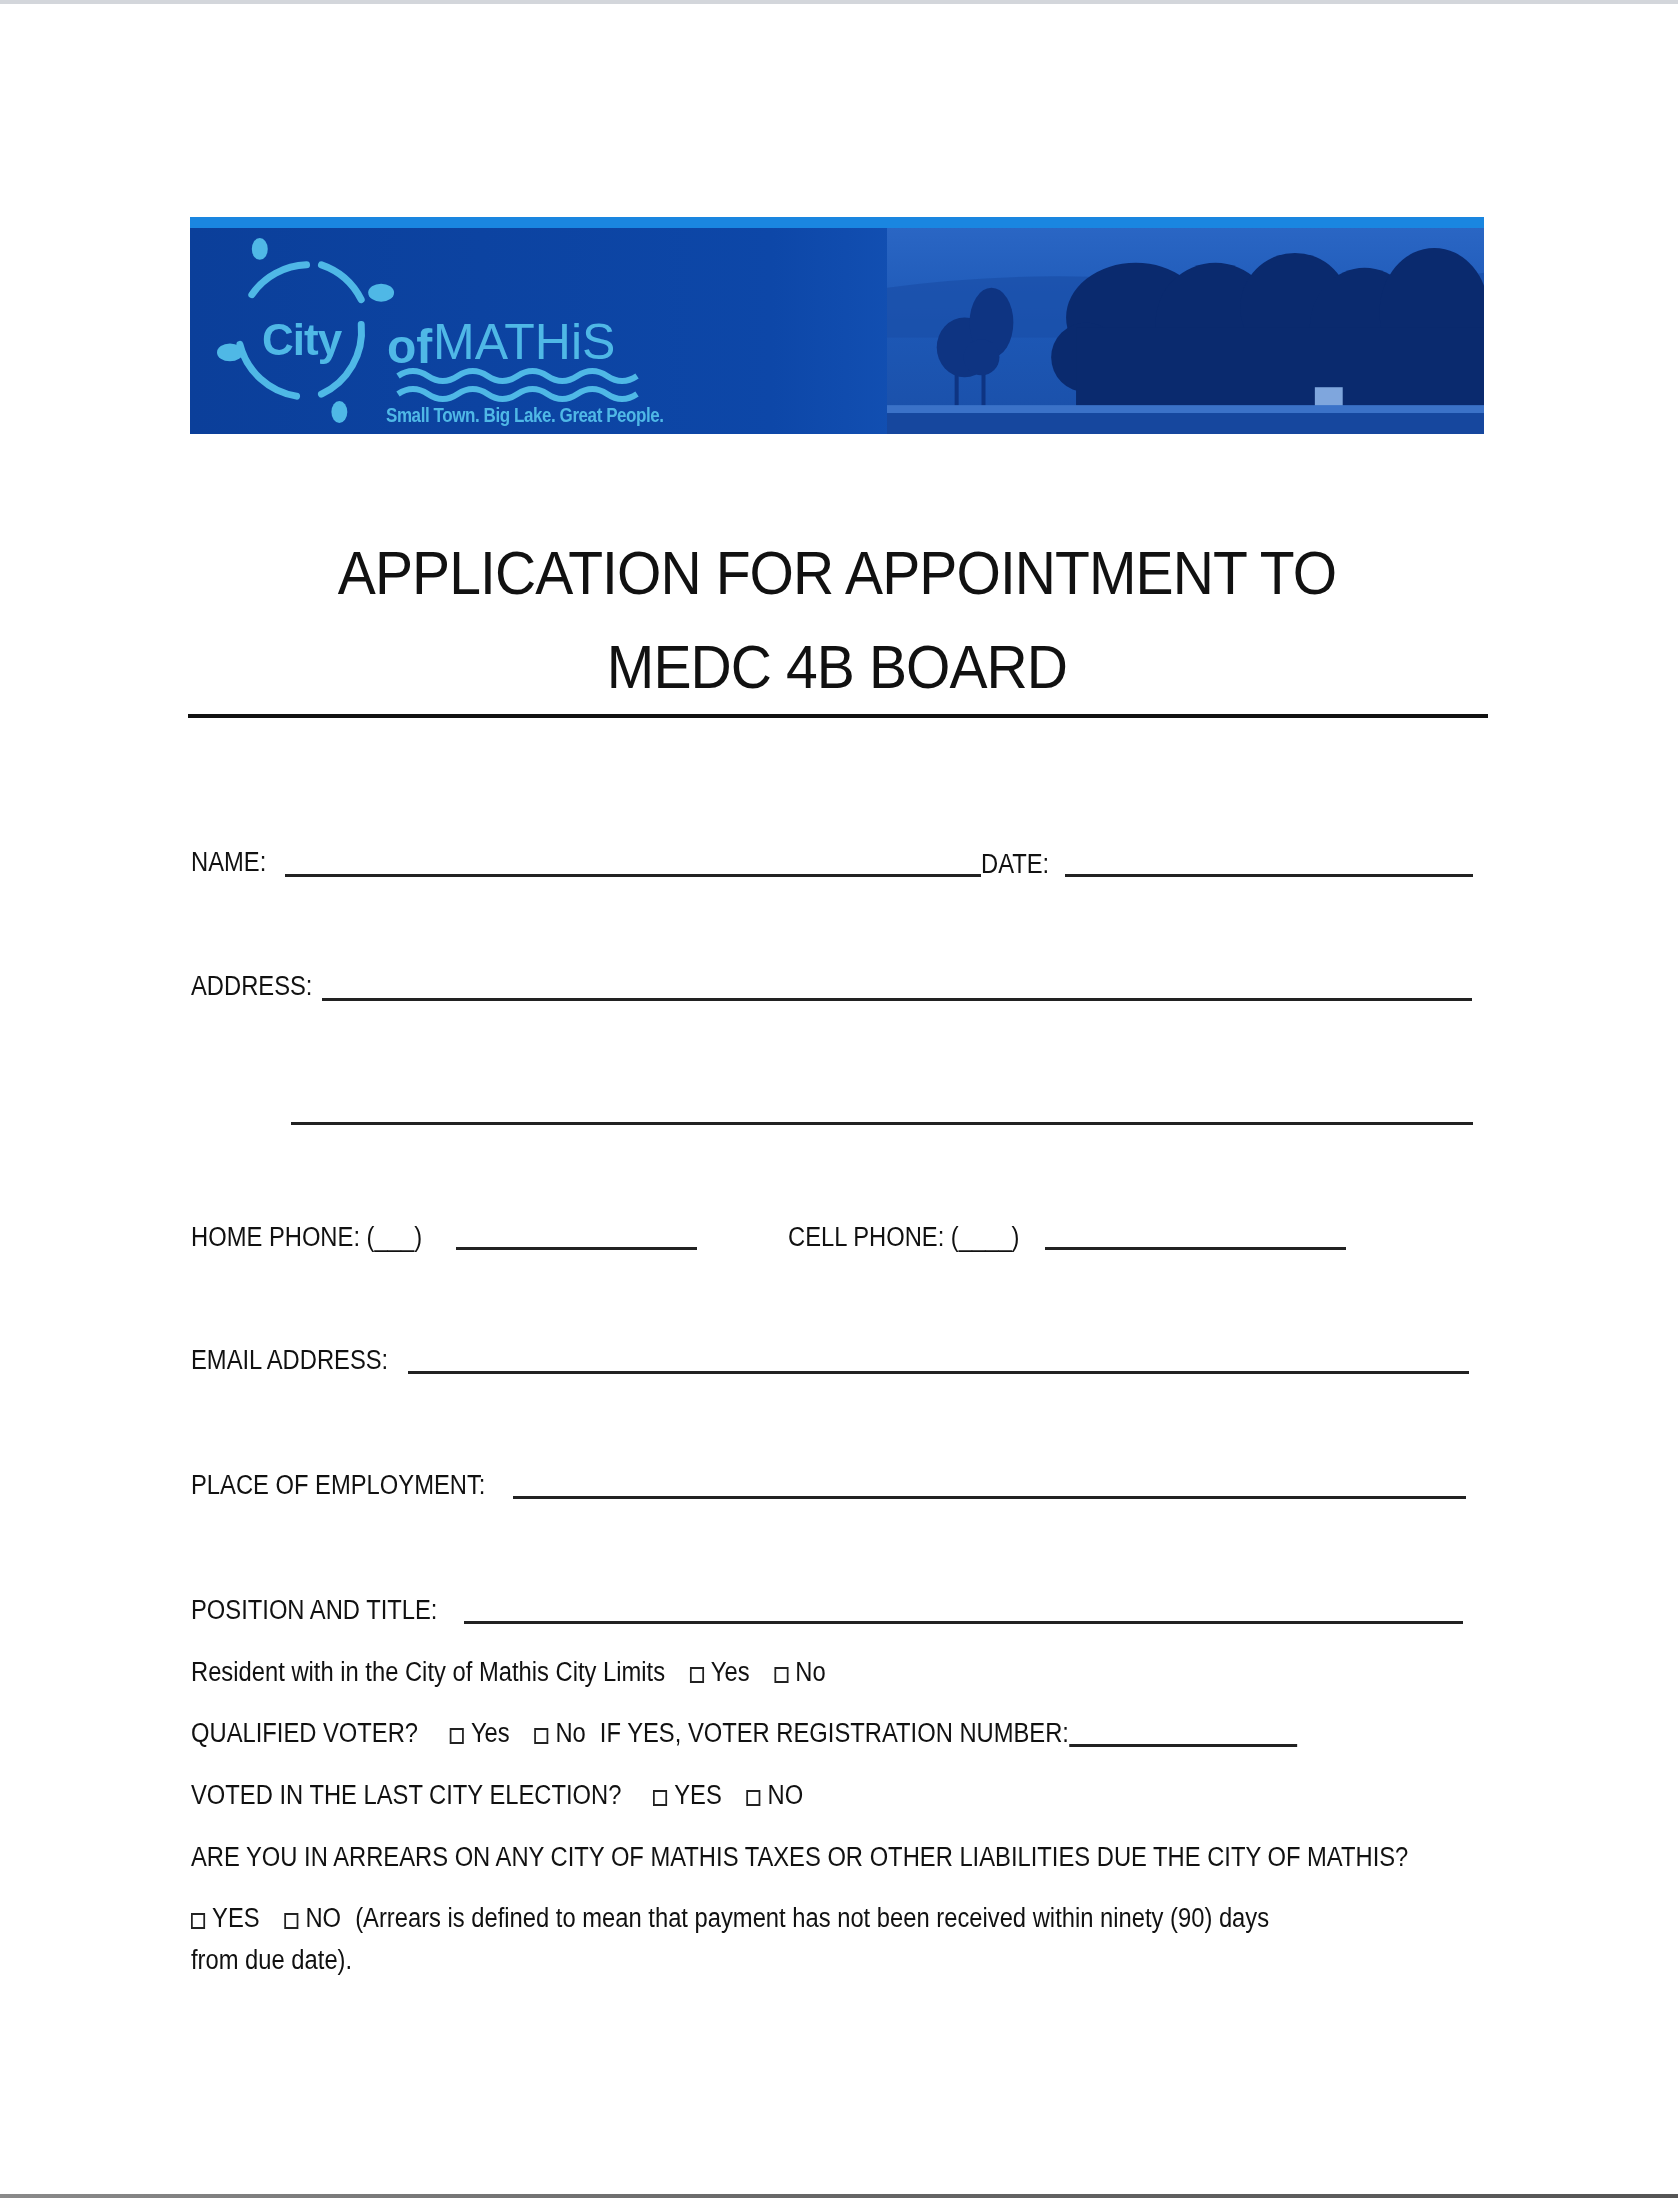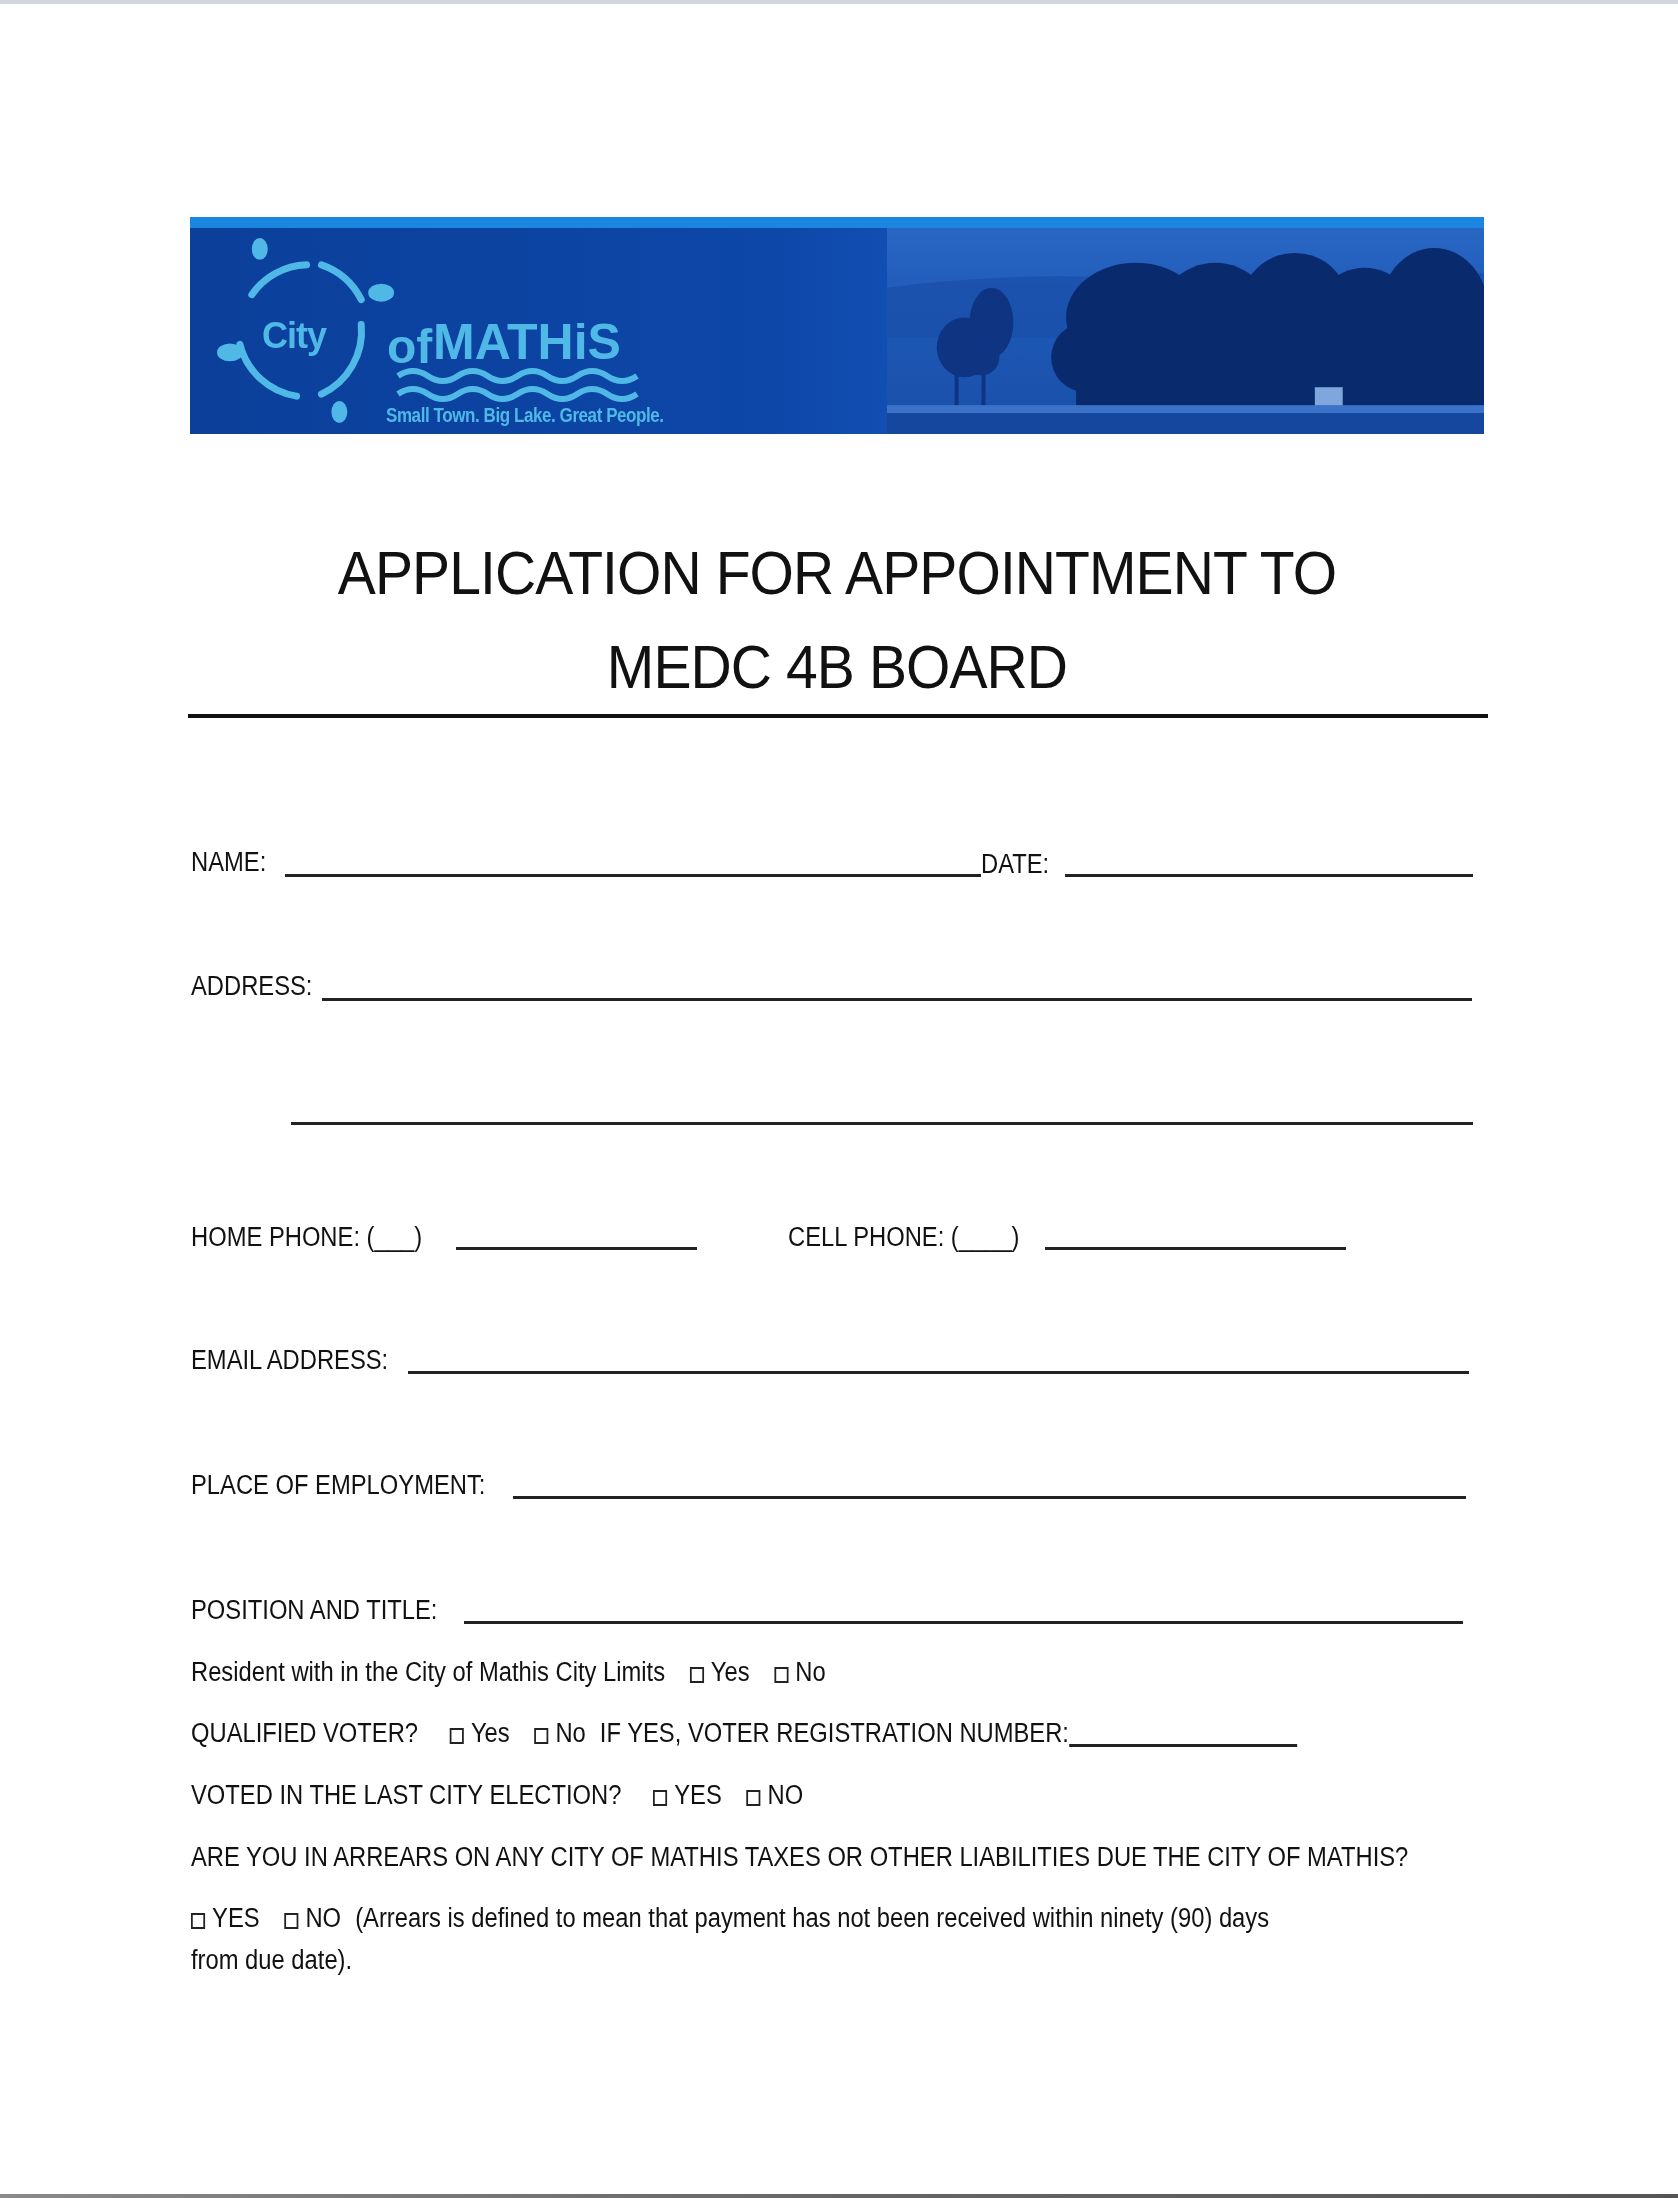--- a/index.html
+++ b/index.html
@@ -15,28 +15,28 @@
     
     .banner {
       position: absolute; left: 190px; top: 217px; width: 1294px; height: 217px;
       background: linear-gradient(90deg, #0b3f9a 0%, #0d47a8 45%, #1554b8 60%, #1d5cc0 80%, #164fb0 100%);
       overflow: hidden;
     }
     .banner-topstrip { position: absolute; left: 0; top: 0; width: 100%; height: 11px; background: #1a86e0; }
     .banner-photo { position: absolute; right: 0; top: 11px; width: 597px; height: 206px; }
     .logo { position: absolute; left: 22px; top: 18px; width: 438px; height: 189px; }
     .logo-city {
-      position: absolute; left: 50px; top: 80px; font-size: 36px; font-weight: bold;
+      position: absolute; left: 50px; top: 80px; font-size: 44px; font-weight: bold;
       color: #4fb8e6; letter-spacing: -1px;
     }
     .logo-of {
       position: absolute; left: 175px; top: 84px; font-size: 48px; font-weight: bold; color: #4fb8e6;
     }
     .logo-mathis {
-      position: absolute; left: 221px; top: 78px; font-size: 50px; font-weight: bold;
+      position: absolute; left: 221px; top: 78px; font-size: 50px; font-weight: normal;
       color: #4fb8e6; letter-spacing: 0px;
     }
     .logo-tagline {
       position: absolute; left: 174px; top: 169px; font-size: 20px; font-weight: bold;
       color: #4fb8e6; letter-spacing: -0.5px; transform: scaleX(0.85); transform-origin: left top;
       white-space: nowrap;
     }
 
     
     .title {

